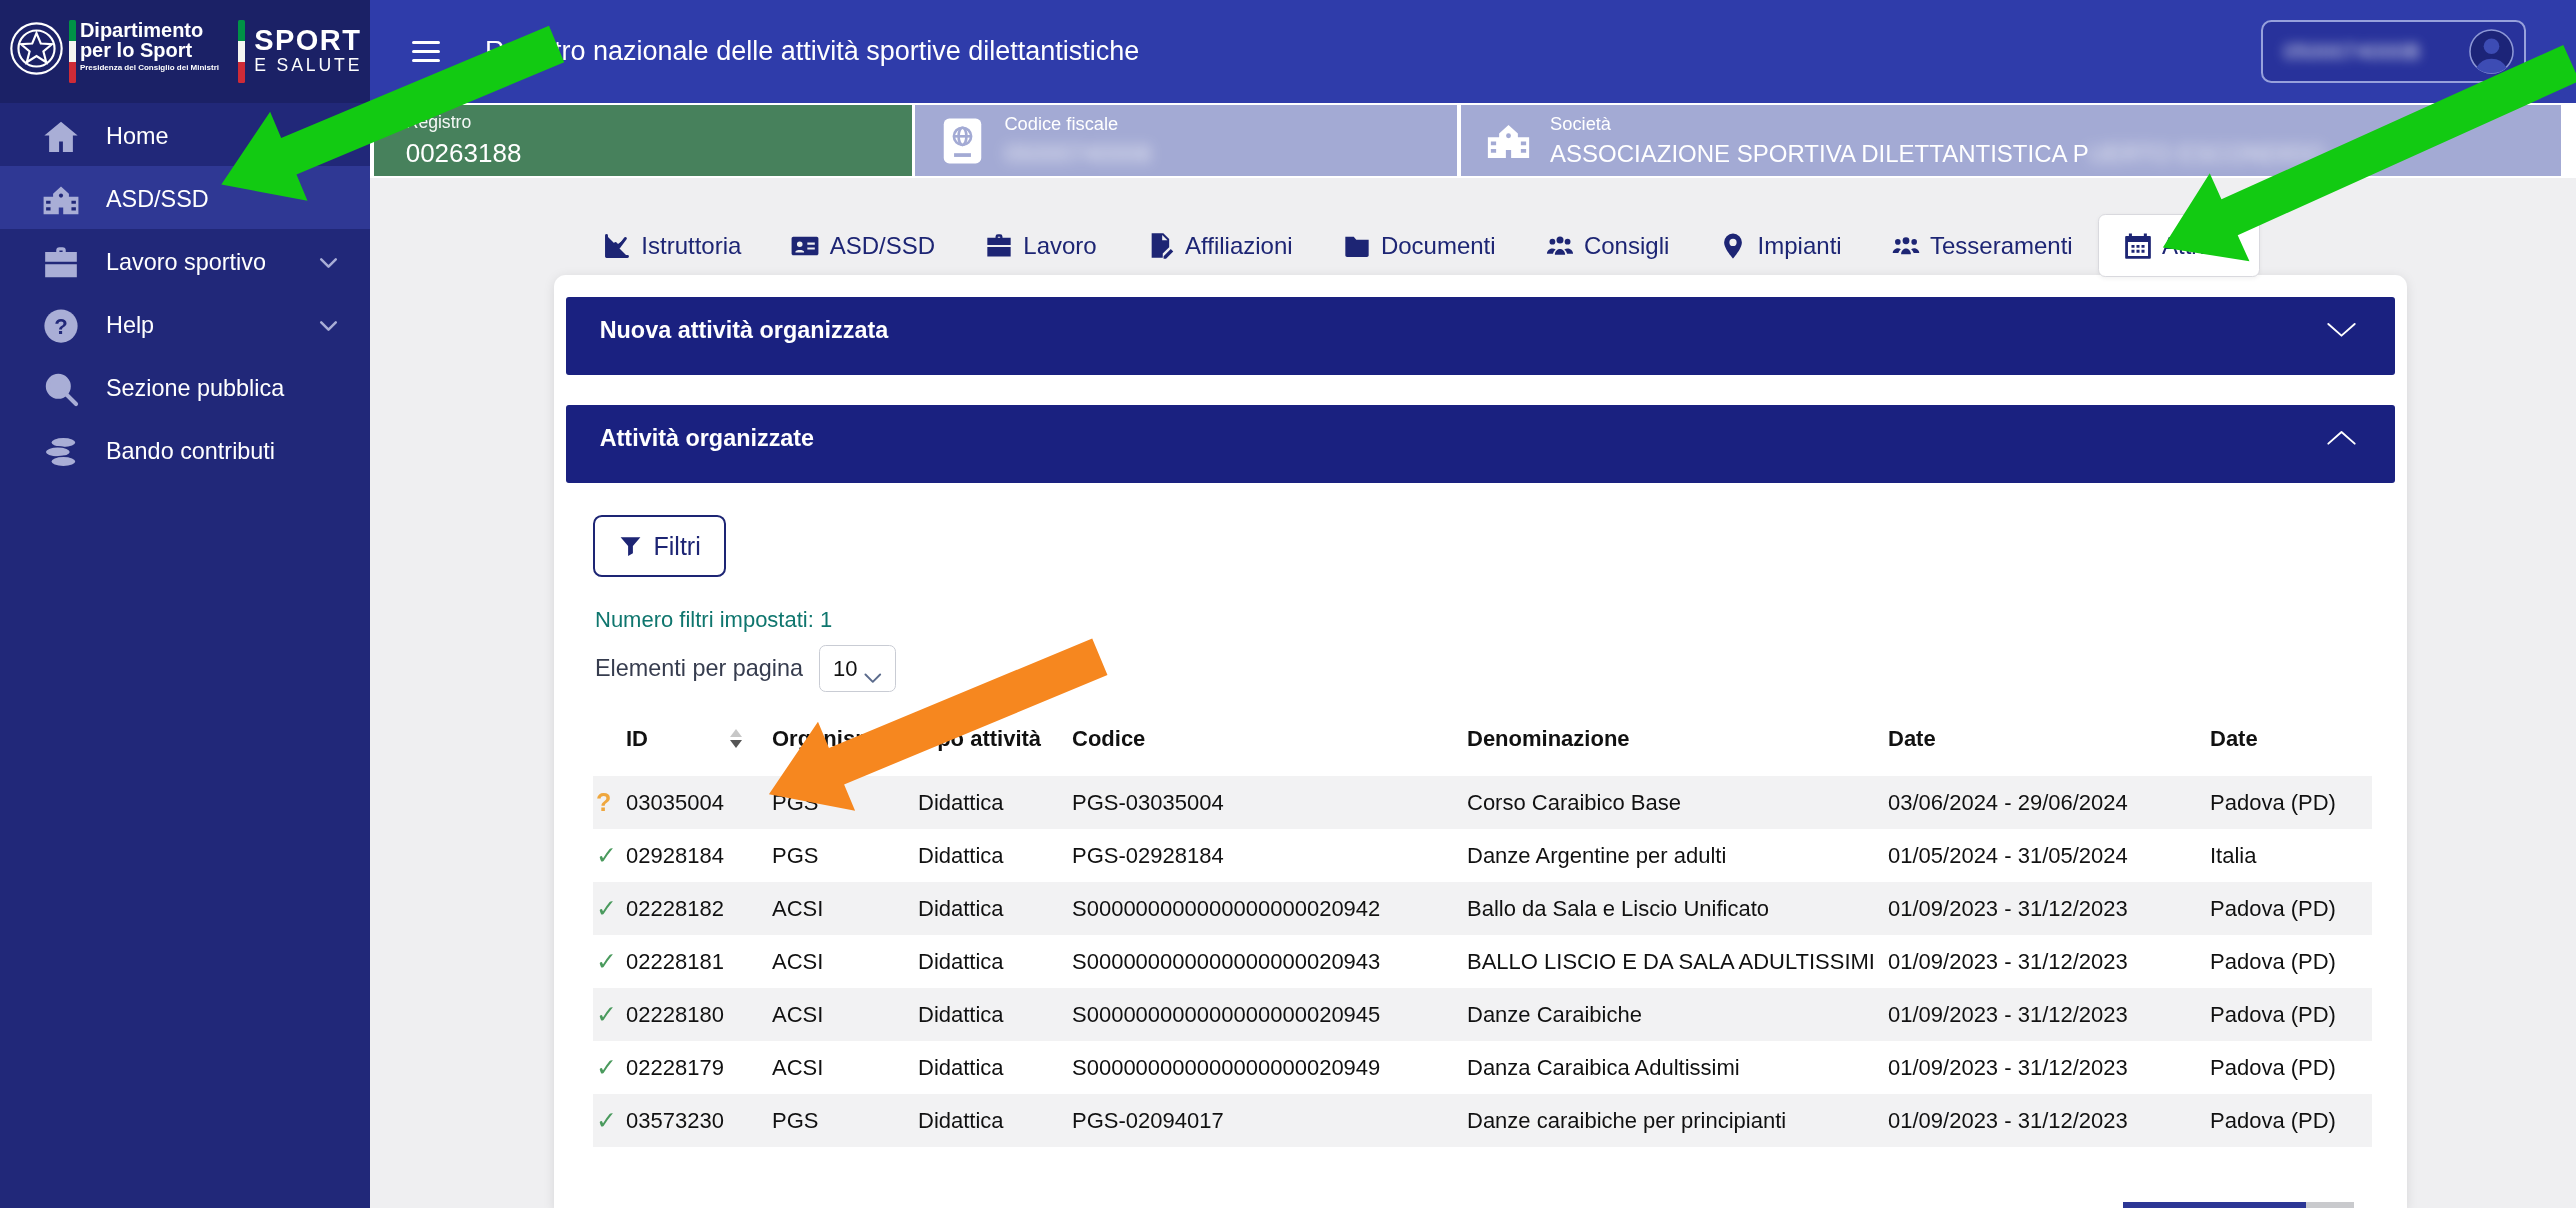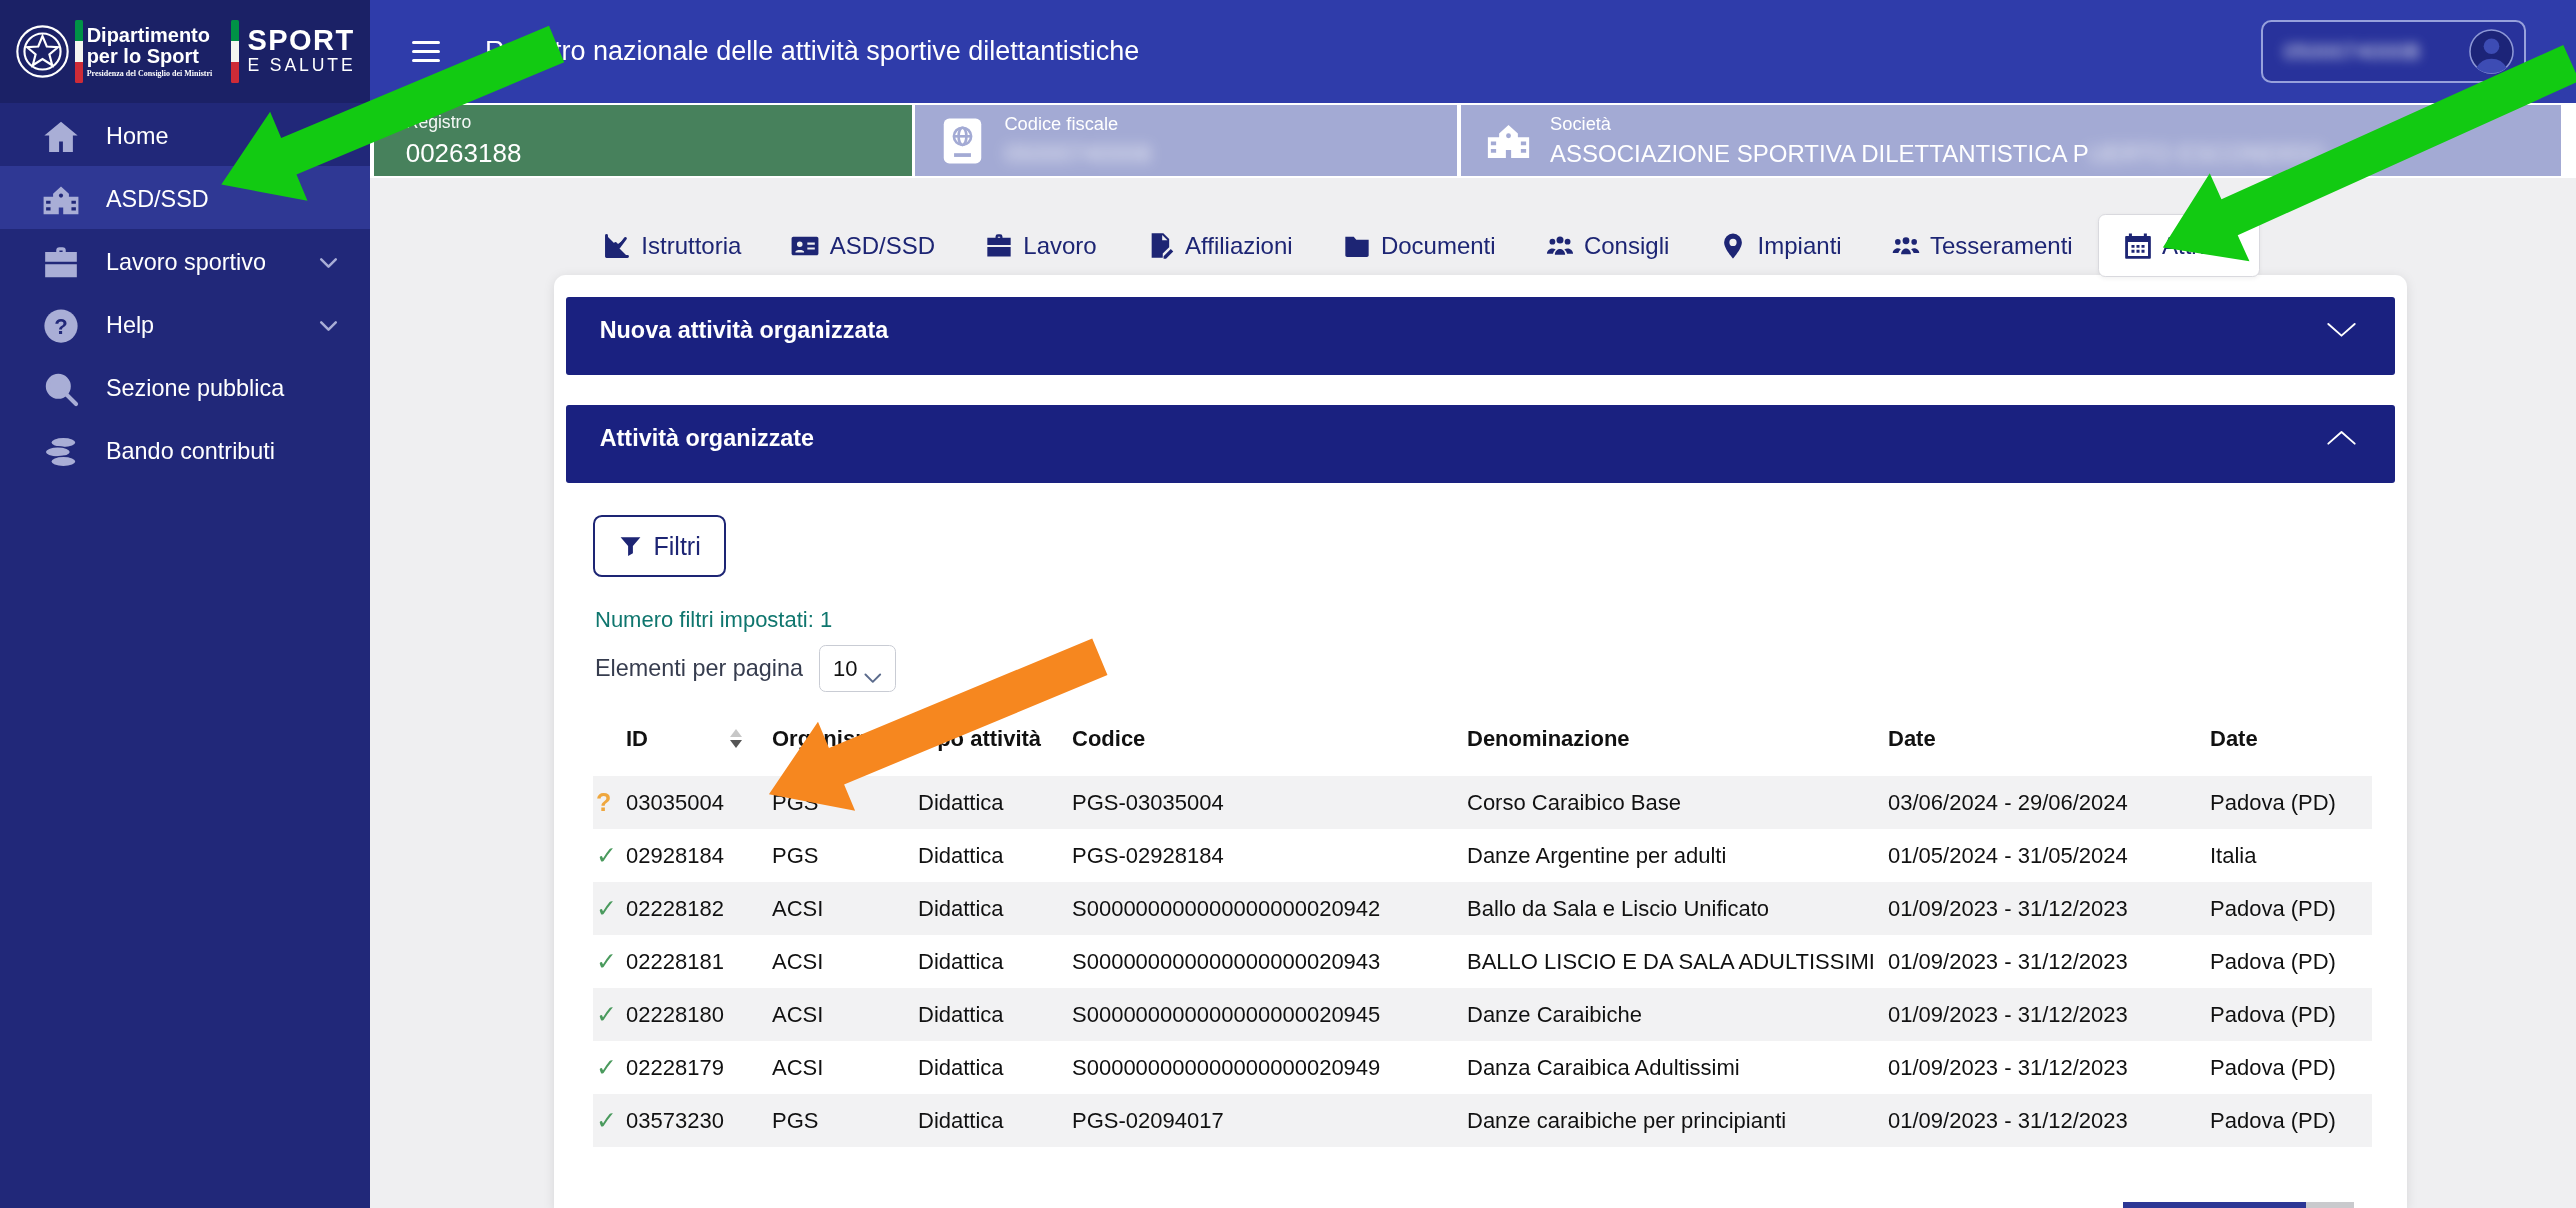--- a/index.html
+++ b/index.html
@@ -2,28 +2,28 @@
 <html style="font-size:11.7px"><head>
 <meta charset="utf-8">
 <style>
   * { margin:0; padding:0; box-sizing:border-box; }
   html,body { width:2576px; height:1208px; overflow:hidden; }
   body { position:relative; background:#efeff1; font-family:"Liberation Sans","DejaVu Sans",sans-serif; color:#111; }
 
   
   .sidebar { position:absolute; left:0; top:0; width:370px; height:1208px; background:#212879; z-index:2; }
   .logo-area { height:103px; background:#1b2166; display:flex; align-items:center; justify-content:center; gap:19px; }
-  .logo-dept { display:flex; align-items:center; gap:4px; }
+  .logo-dept { display:flex; gap:4px; }
   .emblem { width:57px; height:57px; }
   .flagbar { width:7.3px; height:63px; display:flex; flex-direction:column; border-radius:1.5px; overflow:hidden; }
   .flagbar i { flex:1; }
   .flag-g{background:#009246}.flag-w{background:#f4f5f0}.flag-r{background:#ce2b37}
   .dept-text { color:#fff; line-height:1.02; }
   .dept-text .l1,.dept-text .l2 { font-size:20px; font-weight:bold; }
-  .dept-text .sub { font-size:8px; margin-top:3.7px; font-weight:bold;font-family:Liberation Serif, serif; }
+  .dept-text .sub { font-size:8px; margin-top:3.7px; font-weight:bold; }
   .logo-sport { display:flex; align-items:center; gap:8.8px; }
   .sport-text { color:#fff; }
   .sport-text .l1 { font-size:29px; font-weight:bold; letter-spacing:1.5px; line-height:.95; }
   .sport-text .l2 { font-size:17.6px; letter-spacing:2.9px; }
   .nav { margin-top:0; }
   .nav-item { height:63px; display:flex; align-items:center; padding:4px 29px 0 42px; color:#fff; font-size:23.4px; cursor:pointer; }
   .nav-item.active { background:#2f3894; }
   .nav-icon { width:38px; height:38px; margin-right:26px; color:#a9aed6; flex:0 0 auto; }
   .nav-icon svg { width:100%; height:100%; fill:currentColor; }
   .nav-chev { margin-left:auto; width:25px; height:25px; color:#a9aed6; }

